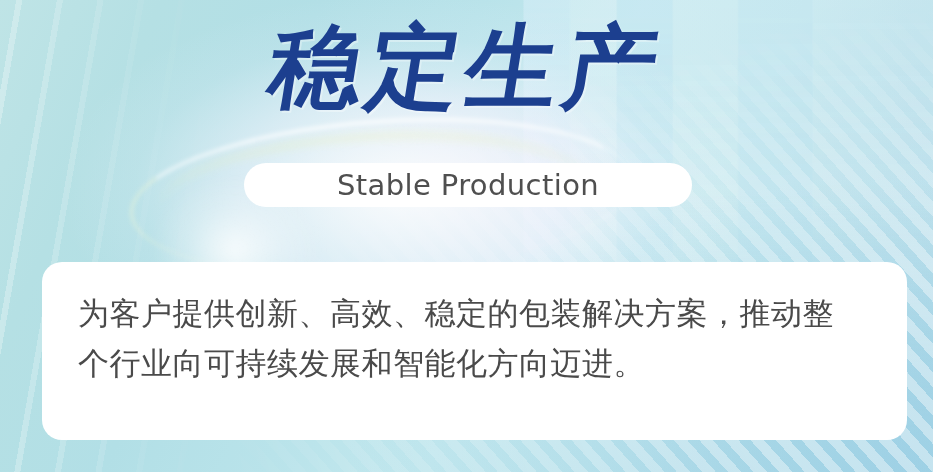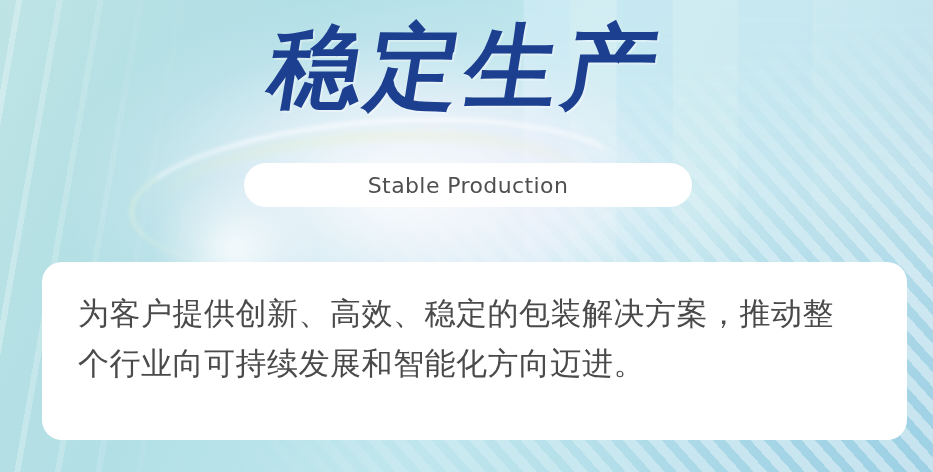--- a/index.html
+++ b/index.html
@@ -161,21 +161,21 @@
     top: 163px;
     width: 448px;
     height: 44px;
     border-radius: 22px;
     background: #ffffff;
     display: flex;
     align-items: center;
     justify-content: center;
   }
   .pill-text {
-    font-size: 22px;
+    font-size: 29px;
     color: #4f4f4f;
     letter-spacing: 0.4px;
     font-family: "DejaVu Sans", "Liberation Sans", sans-serif;
   }
 
   
   .card {
     position: absolute;
     left: 42px;
     top: 262px;

